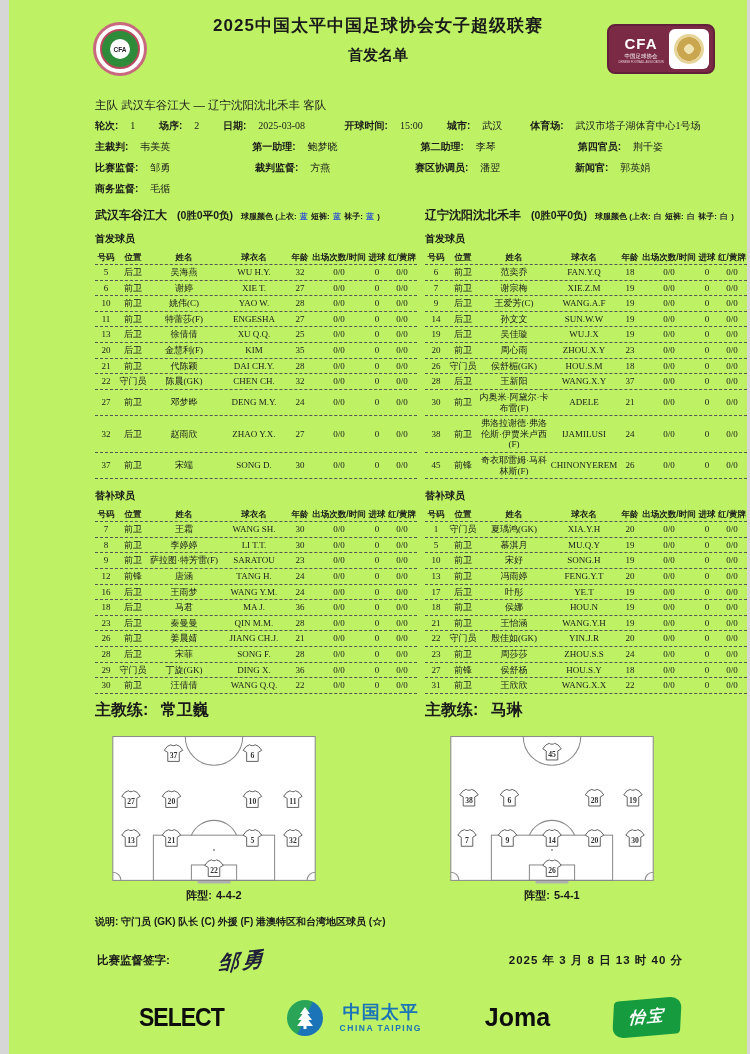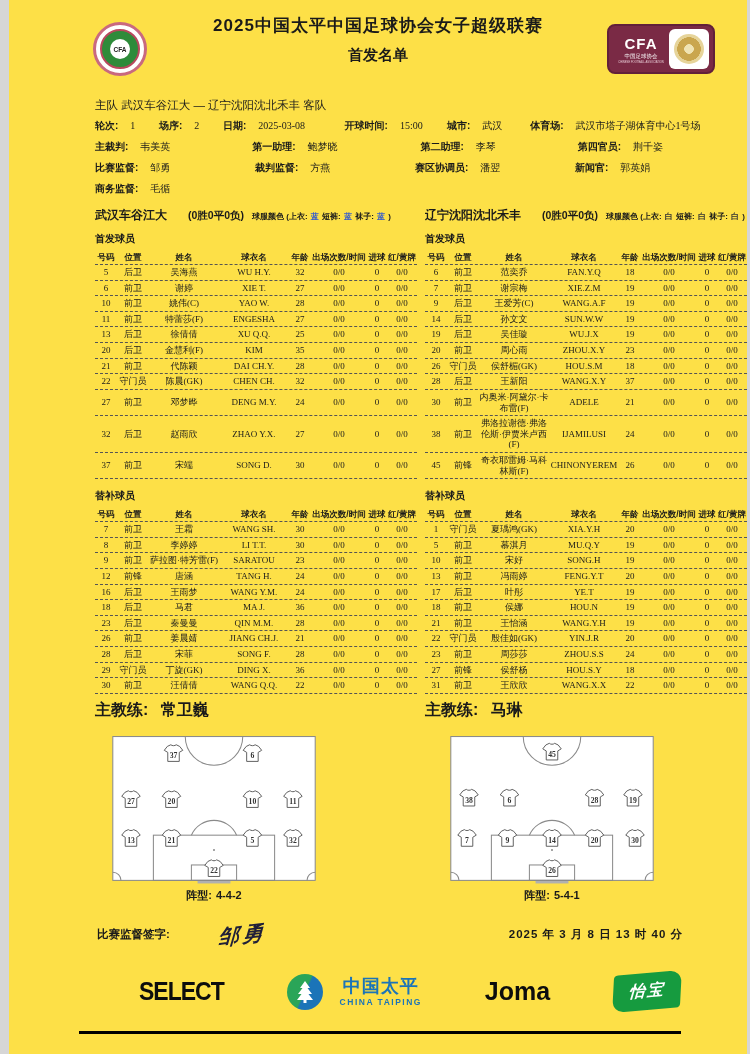--- a/index.html
+++ b/index.html
@@ -1,18 +1,18 @@
 <!DOCTYPE html>
 <html><head>
 <meta charset="utf-8">
 <style>
   * { box-sizing: border-box; margin: 0; padding: 0; }
   html,body { background:#d6d6d6; }
   body { font-family: "Liberation Sans", sans-serif; color:#1a1a1a; }
-  .sheet { width:738px; height:1054px; margin:0 3px 0 9px; background:#fde047; overflow:hidden; position:relative; }
+  .sheet { width:738px; height:1054px; margin:0 3px 0 9px; background:#bef264; overflow:hidden; position:relative; }
 
   
   .hdr { position:relative; height:96px; padding-top:14px; }
   .titles { text-align:center; }
   .t1 { font-size:17px; font-weight:bold; letter-spacing:1px; }
   .t2 { font-size:15px; font-weight:bold; margin-top:9px; }
   .cfa-round { position:absolute; left:84px; top:22px; width:54px; height:54px; border-radius:50%;
     background:#fff; border:3px solid #c9697f; display:flex; align-items:center; justify-content:center; }
   .cfa-green { width:40px; height:40px; border-radius:50%; background:#2e8b3a; border:2px solid #b8485d;
     display:flex; align-items:center; justify-content:center; }
@@ -35,21 +35,21 @@
   .irow { display:flex; margin-bottom:7px; }
   .info-cell { display:inline-flex; gap:12px; align-items:baseline; padding-right:6px; }
   .ilabel { font-weight:bold; font-size:10px; white-space:nowrap; }
   .ivalue { font-size:10px; font-family:"Liberation Serif", serif; white-space:nowrap; }
 
   
   .teamhdr { display:flex; padding:4px 12px 0 86px; align-items:baseline; margin-top:2px; }
   .th-side { flex:0 0 322px; display:flex; align-items:baseline; white-space:nowrap; }
   .tgap { flex:0 0 8px; }
   .tname { font-weight:bold; font-size:12px; }
-  .trec { font-weight:bold; font-size:10.5px; margin-left:21px; }
+  .trec { font-weight:bold; font-size:10.5px; margin-left:10px; }
   .kit { font-weight:bold; font-size:8px; margin-left:8px; }
   .kit span { margin-right:1px; }
 
   
   .rosters { padding:2px 12px 0 86px; }
   .label-pair, .pair-row { display:flex; }
   .label-side { flex:0 0 322px; font-weight:bold; font-size:10px; padding:6px 0 4px; }
   .side-row { flex:0 0 322px; display:grid; grid-template-columns:22px 32px 70px 70px 22px 56px 20px 30px;
     border-bottom:1px dashed #555; }
   .gap { flex:0 0 8px; }
@@ -918,20 +918,21 @@
             <path d="M -6 -7.2 L -2.6 -8.8 C -1.4 -7.6 1.4 -7.6 2.6 -8.8 L 6 -7.2 L 9 -3.4 L 5.6 -1.4 L 5.6 7.4 L -5.6 7.4 L -5.6 -1.4 L -9 -3.4 Z" fill="#fff" stroke="#555" stroke-width="0.9"></path>
             <text x="0" y="4.4" text-anchor="middle" font-size="7.5" font-weight="bold" fill="#333" font-family="Liberation Serif, serif">26</text>
           </g>
         </svg>
       <div class="f-label">
         <span>阵型:</span><span>5-4-1</span>
       </div>
     </div>
   </div>
 
+  <div class="note">说明: 守门员 (GK) 队长 (C) 外援 (F) 港澳特区和台湾地区球员 (☆)</div>
 
   <div class="signrow">
     <span class="sign-label">比赛监督签字:</span>
     <span class="sig">邹勇</span>
     <span class="sign-date">2025 年 3 月 8 日 13 时 40 分</span>
   </div>
 
   <div class="sponsors">
     <div class="sp-select">SELECT</div>
     <div class="sp-taiping">

